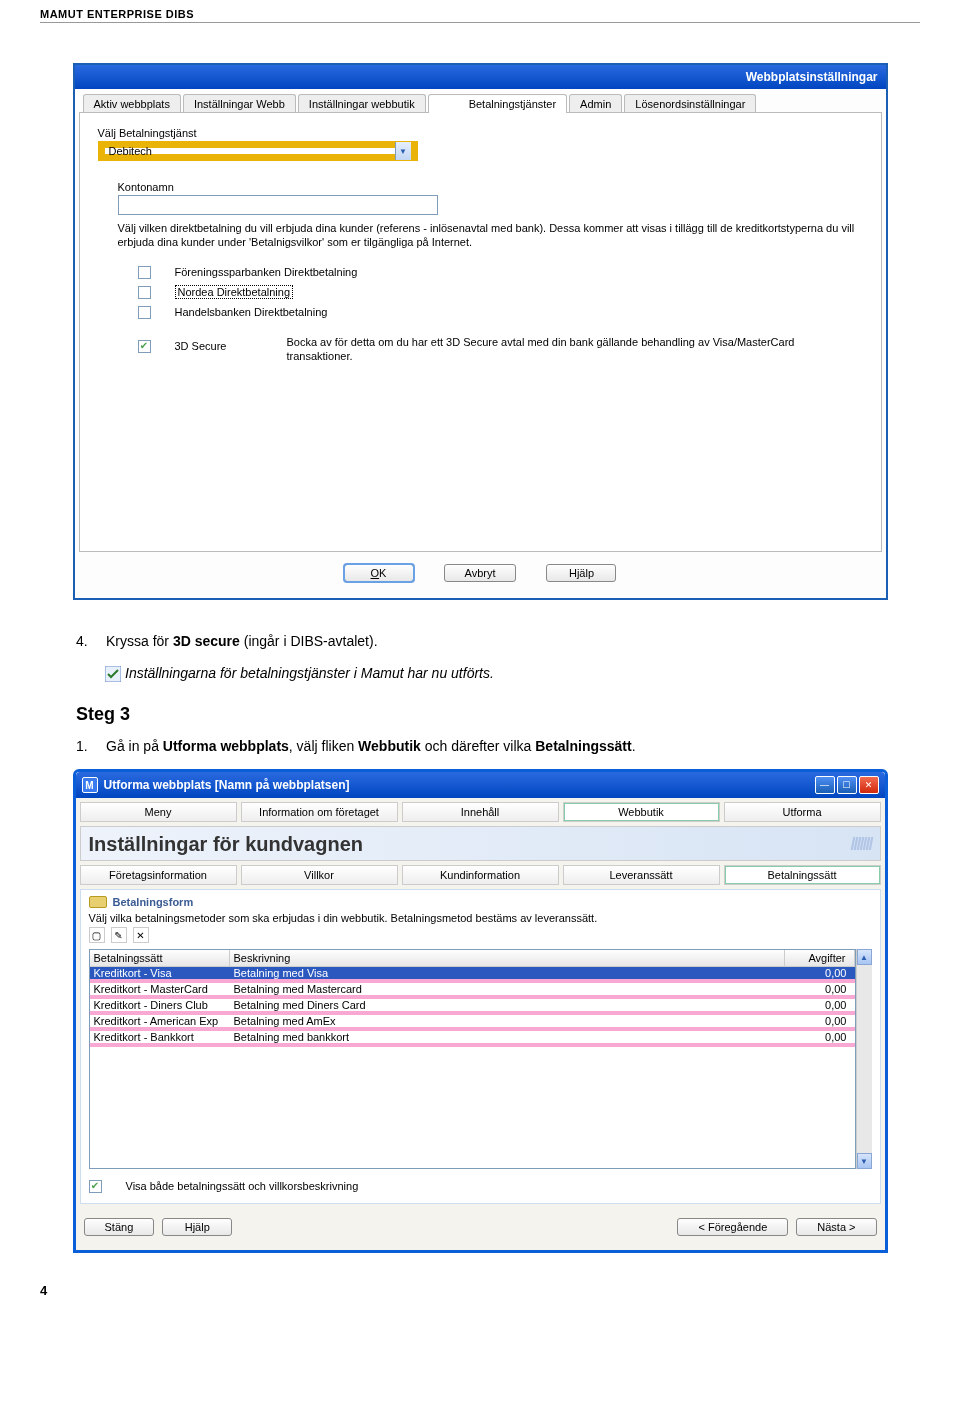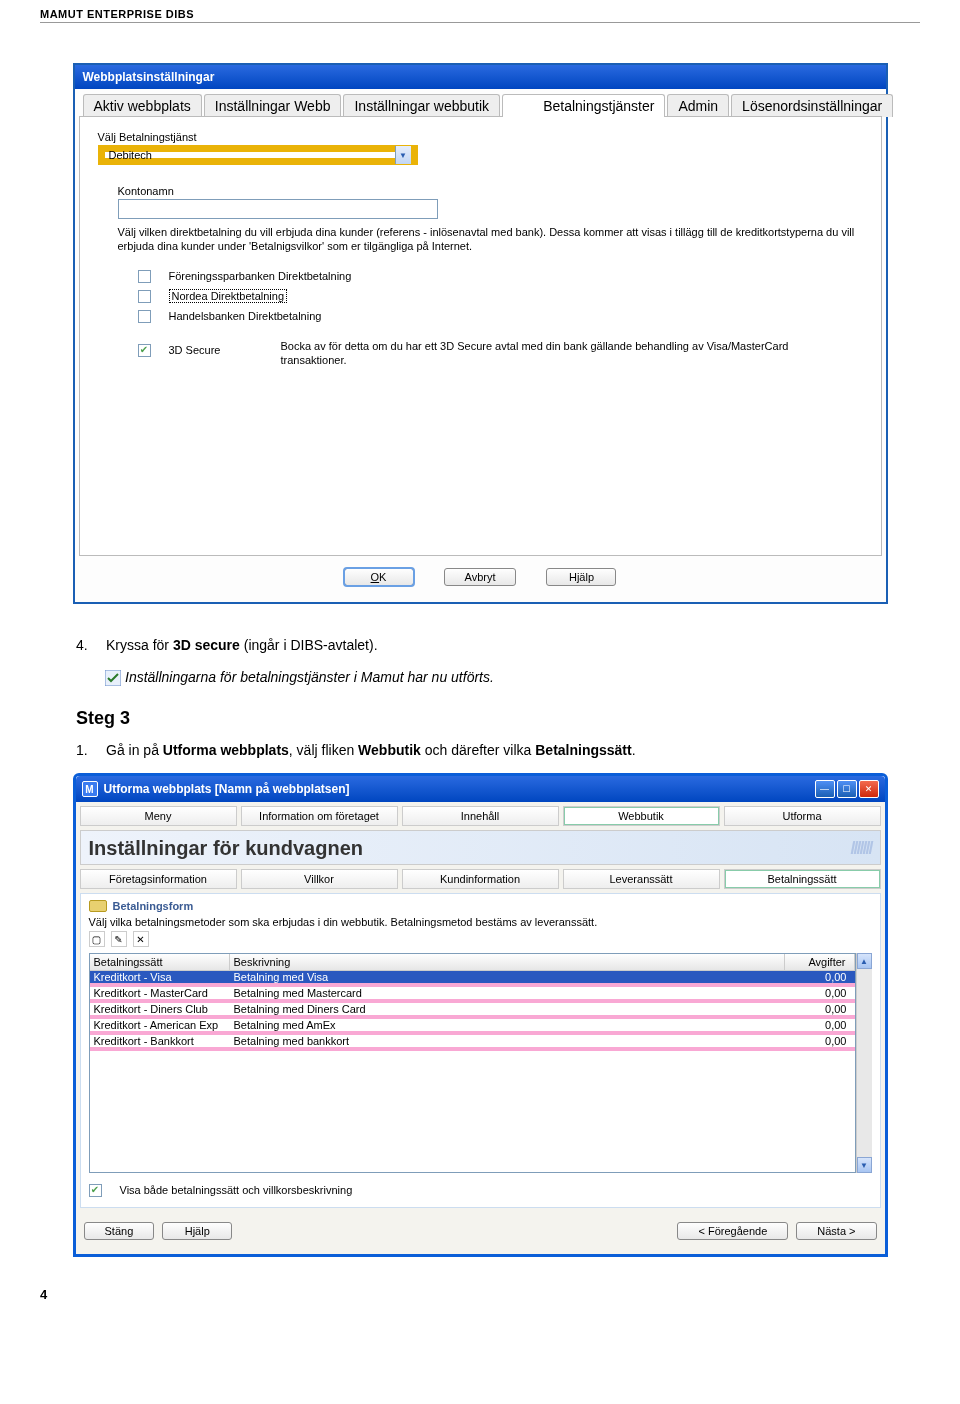--- a/index.html
+++ b/index.html
@@ -1,32 +1,32 @@
 <!DOCTYPE html>
 <html><head>
 <meta charset="utf-8">
 <style>
   * { box-sizing: border-box; }
   body { margin: 0; font-family: Arial, sans-serif; background: #fff; width: 960px; }
   .page { padding: 0 40px 40px 40px; }
   .doc-header { font-size: 11px; font-weight: bold; letter-spacing: 0.5px; padding: 8px 0 2px 0; border-bottom: 1px solid #999; margin-bottom: 40px; }
   .dialog { border: 2px solid #1a5fb4; margin: 0 auto 30px auto; width: 815px; font-family: Tahoma, sans-serif; font-size: 11px; background: #fff; }
-  .titlebar { background: linear-gradient(to bottom, #2a6ae0, #0046c0); color: #fff; font-weight: bold; padding: 5px 8px; font-size: 12px; }
+  .titlebar { background: linear-gradient(to bottom, #2a6ae0, #0046c0); color: #fff; font-weight: bold; padding: 5px 8px; font-size: 12px; text-align: right; }
   .xp-body { background: #fdfdfd; padding: 4px; }
   .tabstrip { display: flex; gap: 2px; padding: 0 4px; }
-  .tab { border: 1px solid #bbb; border-bottom: none; padding: 3px 10px; background: #eee; font-size: 14px; border-radius: 3px 3px 0 0; position: relative; top: 1px; cursor: pointer; white-space: nowrap; }
+  .tab { border: 1px solid #bbb; border-bottom: none; padding: 3px 10px; background: #eee; font-size: 11px; border-radius: 3px 3px 0 0; position: relative; top: 1px; cursor: pointer; white-space: nowrap; }
   .tab.active { background: #fff; z-index: 2; padding-left: 40px; }
   .tabpanel { border: 1px solid #bbb; padding: 14px 18px; background: #fff; min-height: 440px; position: relative; }
   .field-lbl { font-size: 11px; margin-bottom: 2px; }
   .dropdown { display: flex; align-items: center; border: 7px solid #eab308; width: 320px; height: 20px; background: #fff; }
   .dropdown span { flex: 1; padding: 0 4px; font-size: 11px; }
   .dd-btn { width: 16px; height: 18px; background: linear-gradient(#e6eefc,#c2d6f4); border-left: 1px solid #7f9db9; display:flex; align-items:center; justify-content:center; color:#2a5db0; font-size:8px; }
   .textfield { border: 1px solid #7f9db9; height: 20px; width: 320px; background: #fff; }
   .helptext { font-size: 11px; margin: 6px 0 14px 0; line-height: 14px; }
-  .chk-row { display: flex; align-items: center; gap: 18px; font-size: 11px; margin: 2px 0; height: 18px; }
+  .chk-row { display: flex; align-items: center; gap: 24px; font-size: 11px; margin: 2px 0; height: 18px; }
   .chk { width: 13px; height: 13px; border: 1px solid #7f9db9; background: #fff; display:inline-flex; align-items:center; justify-content:center; font-size:10px; color:#4da04d; flex-shrink:0; }
   .chk.checked::before { content: "✔"; font-size:10px; line-height:10px; }
   .selected-item { border: 1px dotted #000; padding: 0 2px; }
   .secure-note { display:flex; align-items:flex-start; gap:60px; margin-top:14px; font-size:11px; }
   .secure-note .right { max-width: 540px; line-height:14px; }
   .btnrow { display:flex; justify-content:center; gap:30px; padding: 12px 0; }
   .xp-btn { border: 1px solid #888; border-radius:3px; padding: 2px 20px; background: linear-gradient(#fefefe,#e8e8e8); font-size:11px; cursor:pointer; min-width:70px; text-align:center; }
   .xp-btn.default { outline: 2px solid #6aa0e4; outline-offset:-1px; }
   .para { font-size: 14px; line-height: 22px; margin: 10px 0 10px 36px; }
   .para-inline { display:flex; gap:10px; }

